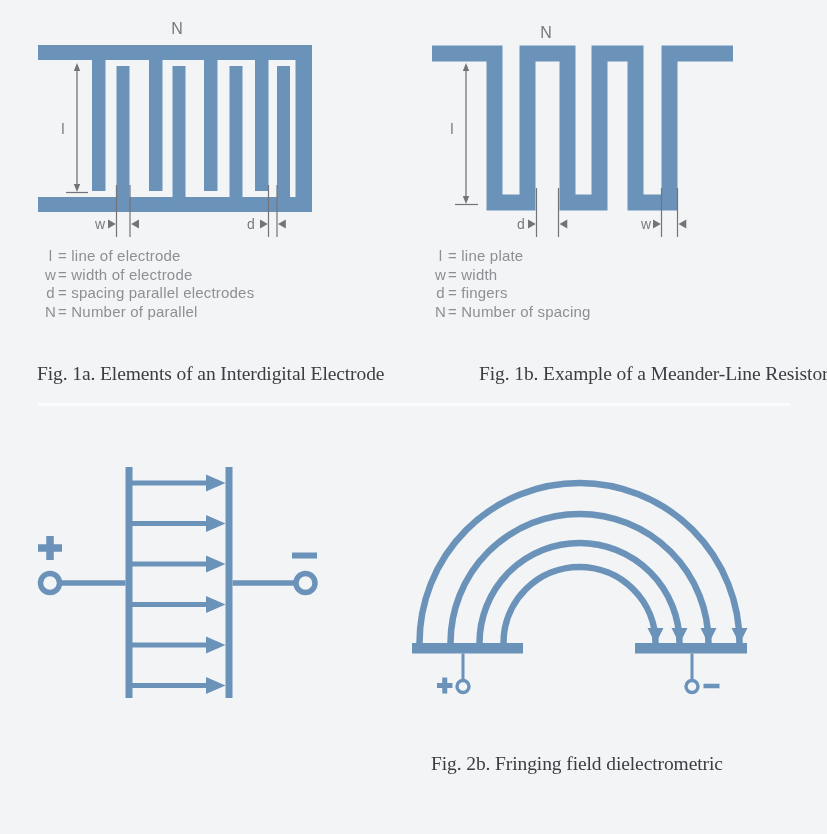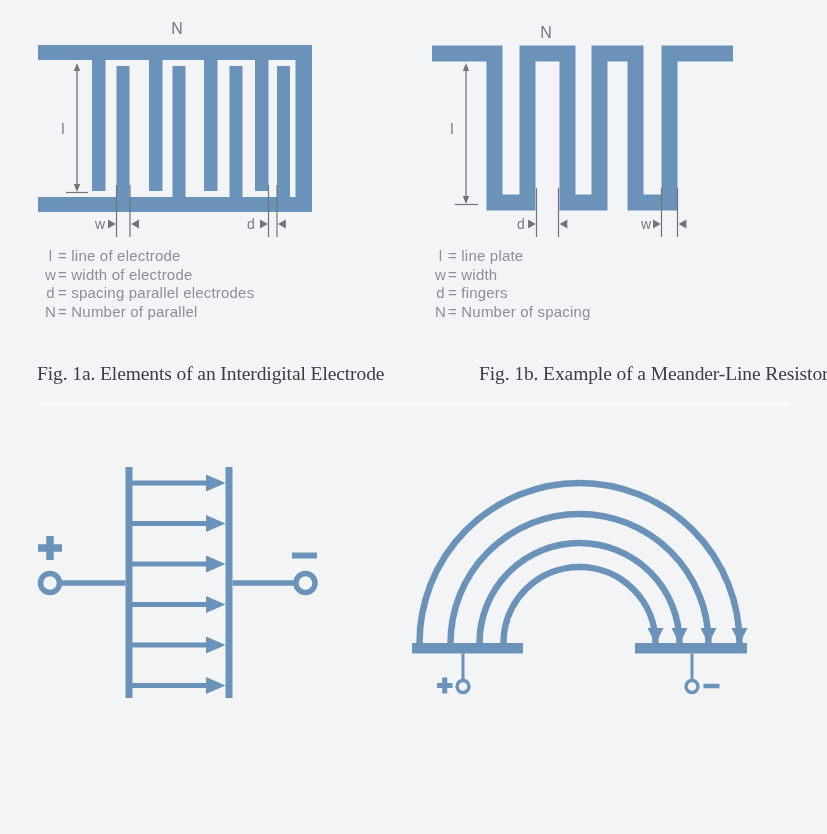--- a/index.html
+++ b/index.html
@@ -244,15 +244,16 @@
     <g stroke="#6b93ba" fill="none">
       <line x1="692" y1="653.5" x2="692" y2="679.5" stroke-width="3"></line>
       <circle cx="692" cy="686.5" r="6" stroke-width="3.4"></circle>
       <path d="M703.5 686 H719.5" stroke-width="4.5"></path>
     </g>
   </svg>
 
   <div class="caption" id="caption-2a">
   </div>
   <div class="caption" id="caption-2b">
+    <div>Fig. 2b. Fringing field dielectrometric</div>
   </div>
 
 </div>
 
 </body></html>

